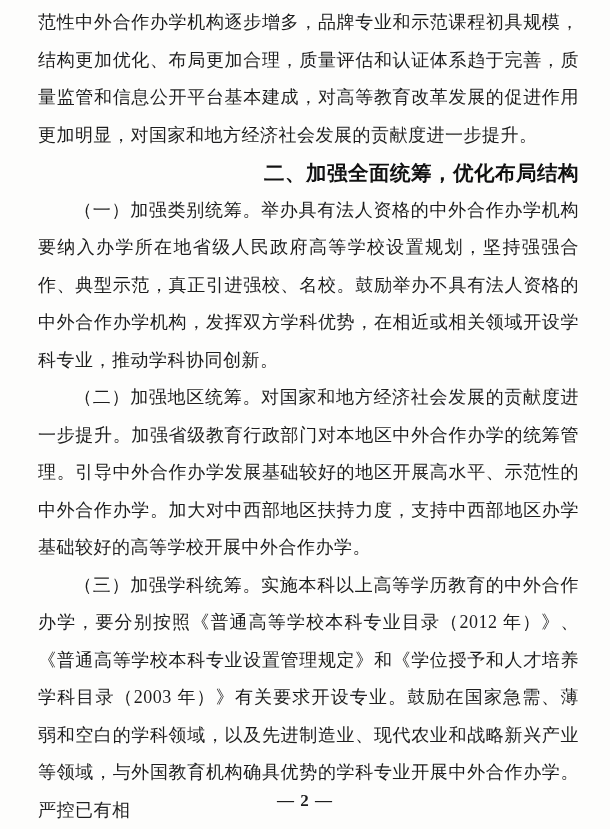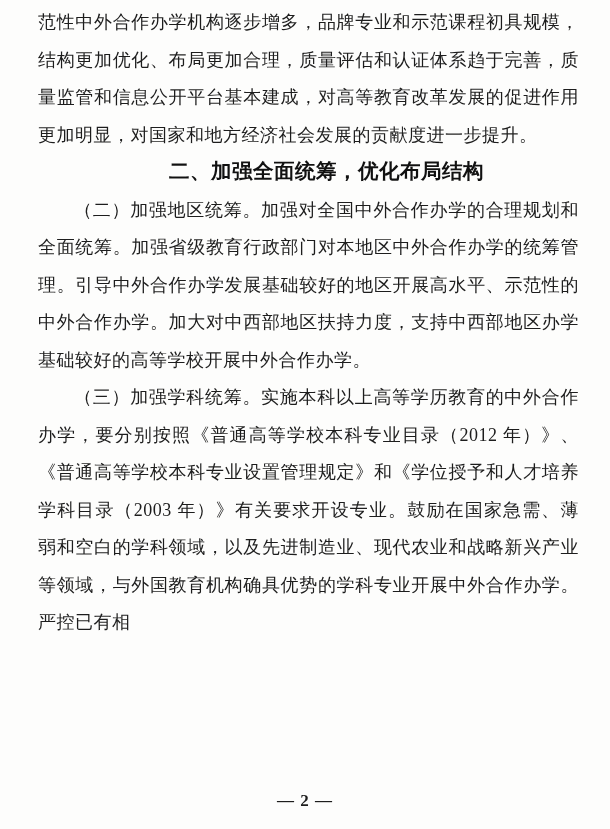--- a/index.html
+++ b/index.html
@@ -38,22 +38,22 @@
     text-indent: 2em;
   }
   .section-heading {
     margin: 0;
     font-size: 20.5px;
     line-height: 37.5px;
     font-weight: bold;
     text-indent: 36px;
     color: #111111;
     letter-spacing: 0.5px;
-    font-family: Liberation Mono, monospace;
-    text-align: center;
+    font-family: Liberation Sans, sans-serif;
+    text-align: right;
   }
   .page-footer {
     position: absolute;
     top: 791px;
     left: 0;
     width: 610px;
     text-align: center;
     font-size: 17px;
     font-weight: bold;
     color: #1d1d1d;
@@ -62,19 +62,20 @@
   }
 </style>
 </head>
 <body>
 
 <div class="doc-page">
   <p class="body-para">范性中外合作办学机构逐步增多，品牌专业和示范课程初具规模，结构更加优化、布局更加合理，质量评估和认证体系趋于完善，质量监管和信息公开平台基本建成，对高等教育改革发展的促进作用更加明显，对国家和地方经济社会发展的贡献度进一步提升。</p>
 
   <h2 class="section-heading">二、加强全面统筹，优化布局结构</h2>
 
+  <p class="body-para indent">（一）加强类别统筹。举办具有法人资格的中外合作办学机构要纳入办学所在地省级人民政府高等学校设置规划，坚持强强合作、典型示范，真正引进强校、名校。鼓励举办不具有法人资格的中外合作办学机构，发挥双方学科优势，在相近或相关领域开设学科专业，推动学科协同创新。</p>
 
-  <p class="body-para indent">（二）加强地区统筹。加强对全国中外合作办学的合理规划和全面统筹。加强省级教育行政部门对本地区中外合作办学的统筹管理。引导中外合作办学发展基础较好的地区开展高水平、示范性的中外合作办学。加大对中西部地区扶持力度，支持中西部地区办学基础较好的高等学校开展中外合作办学。</p>
+  <p class="body-para indent">（二）加强地区统筹。对国家和地方经济社会发展的贡献度进一步提升。加强省级教育行政部门对本地区中外合作办学的统筹管理。引导中外合作办学发展基础较好的地区开展高水平、示范性的中外合作办学。加大对中西部地区扶持力度，支持中西部地区办学基础较好的高等学校开展中外合作办学。</p>
 
   <p class="body-para indent">（三）加强学科统筹。实施本科以上高等学历教育的中外合作办学，要分别按照《普通高等学校本科专业目录（2012 年）》、《普通高等学校本科专业设置管理规定》和《学位授予和人才培养学科目录（2003 年）》有关要求开设专业。鼓励在国家急需、薄弱和空白的学科领域，以及先进制造业、现代农业和战略新兴产业等领域，与外国教育机构确具优势的学科专业开展中外合作办学。严控已有相</p>
 
   <div class="page-footer">— 2 —</div>
 </div>
 
 </body></html>

